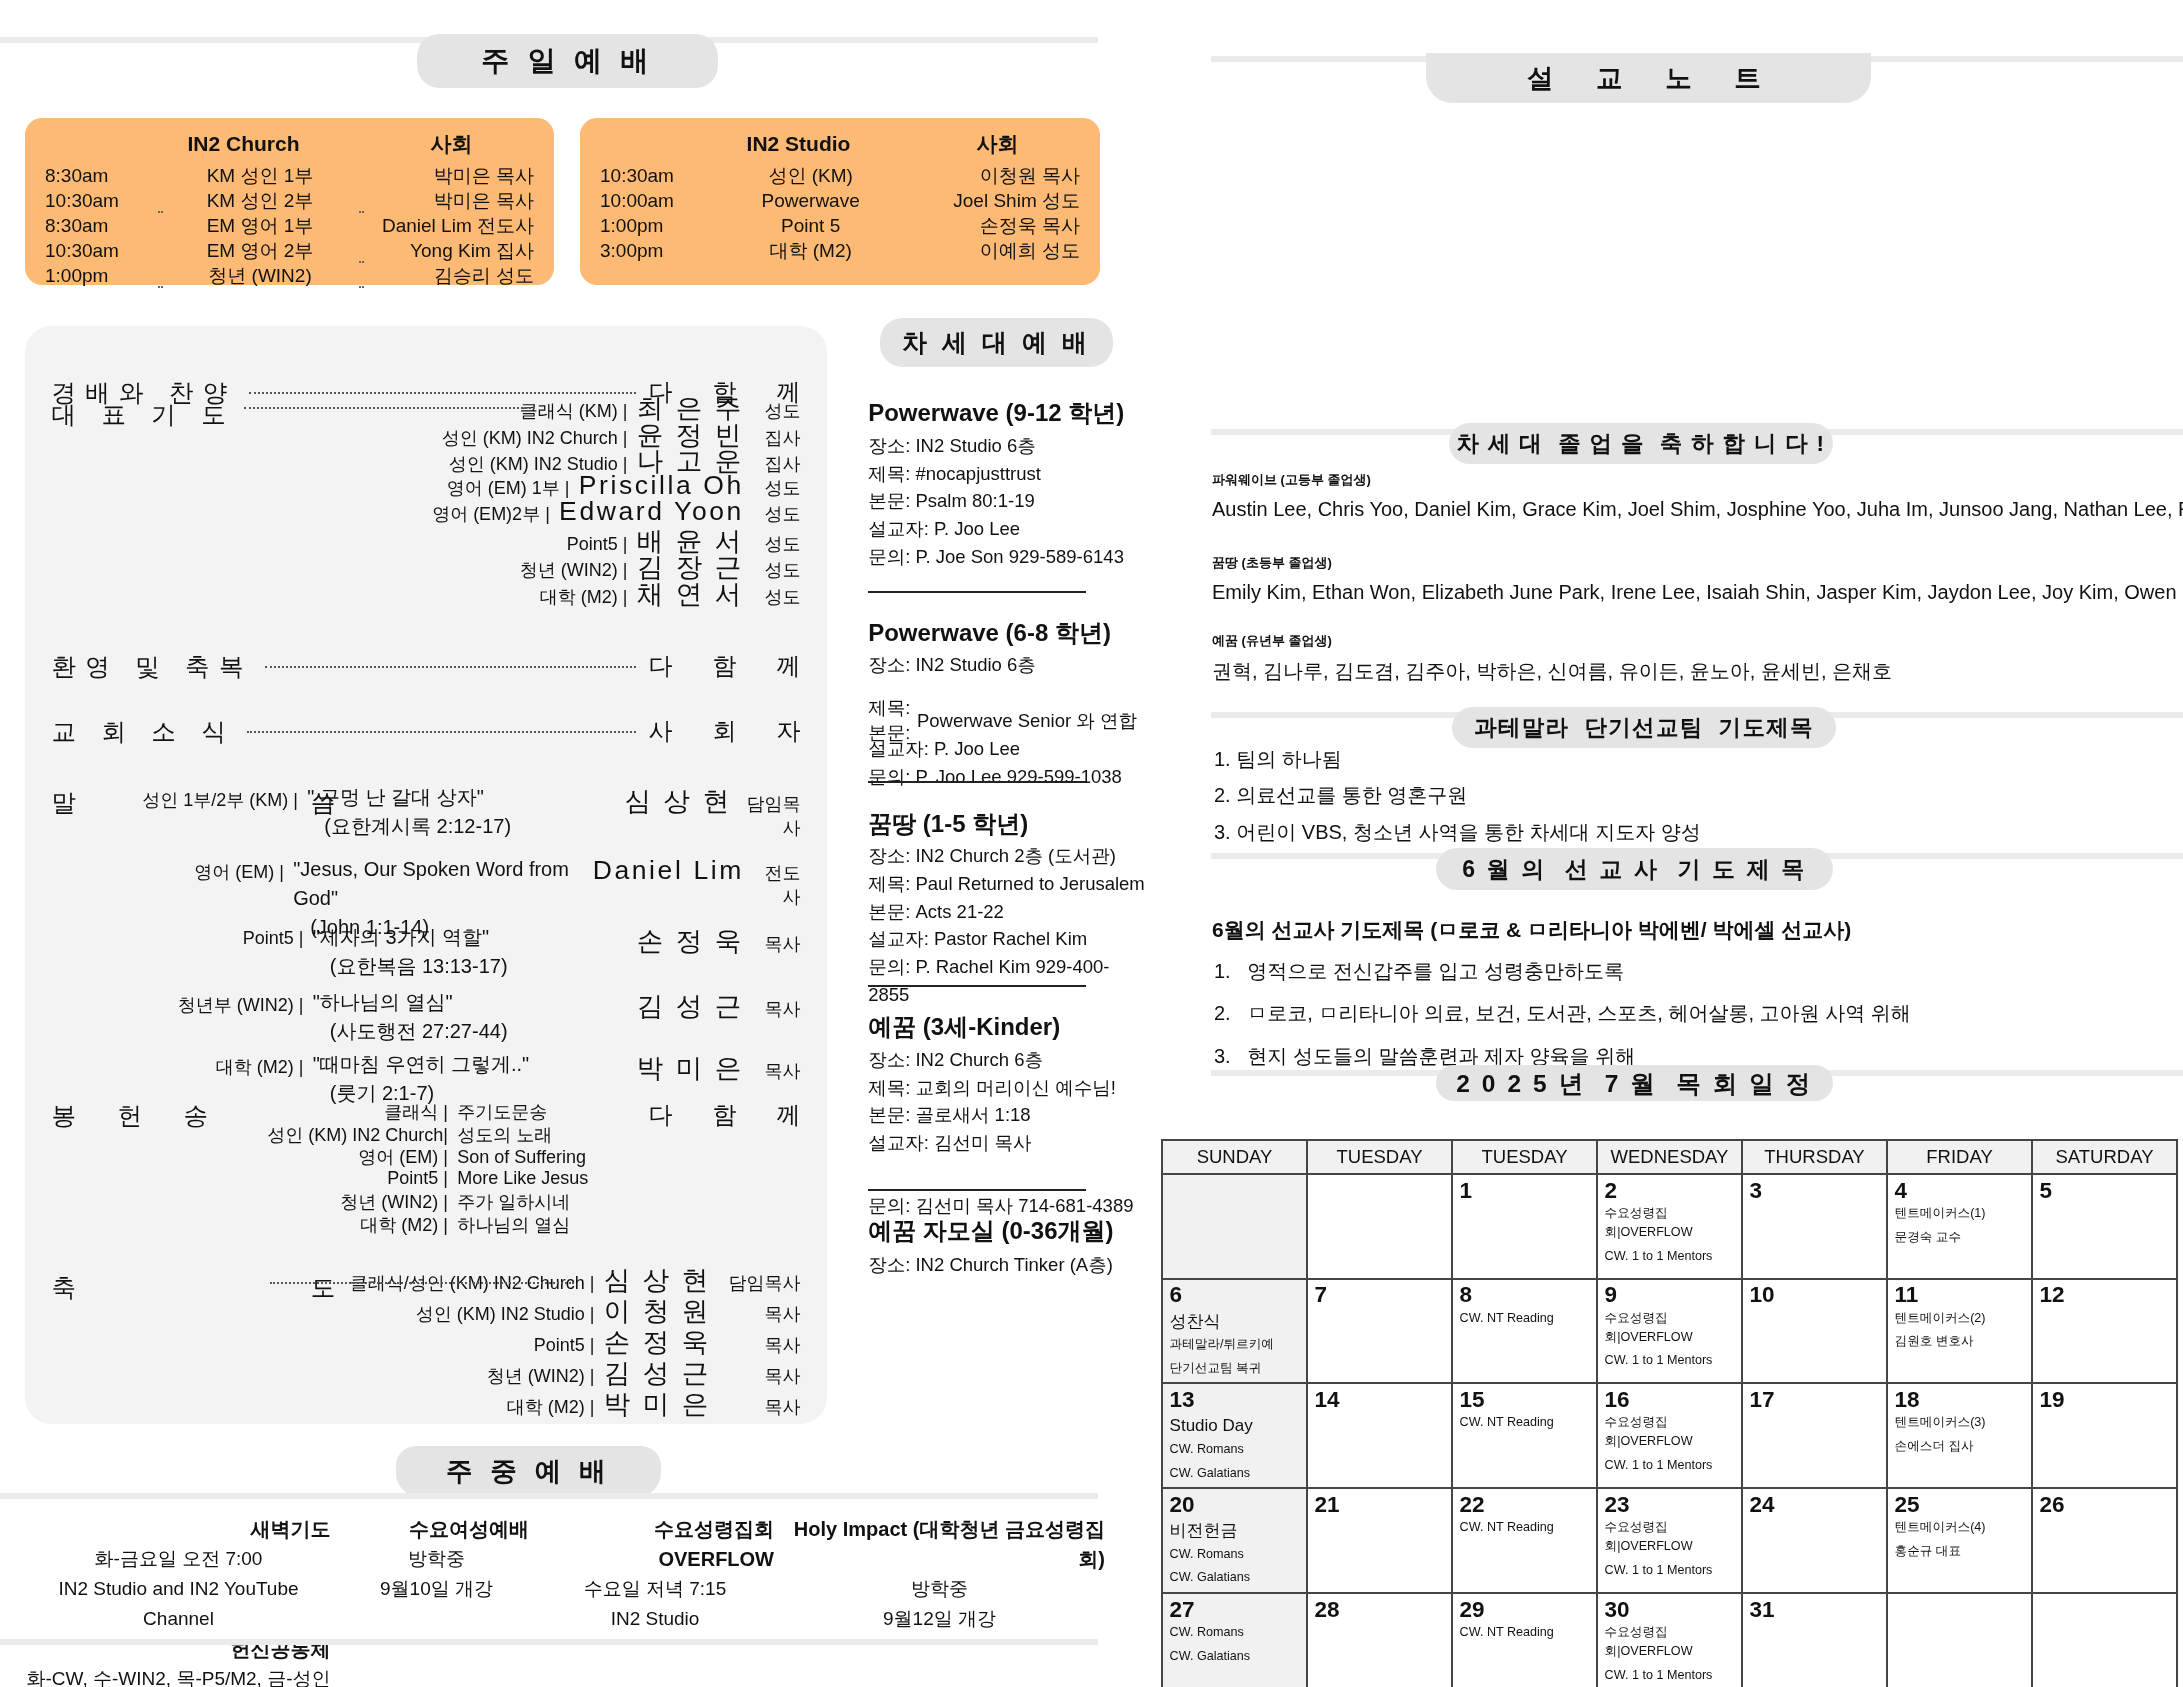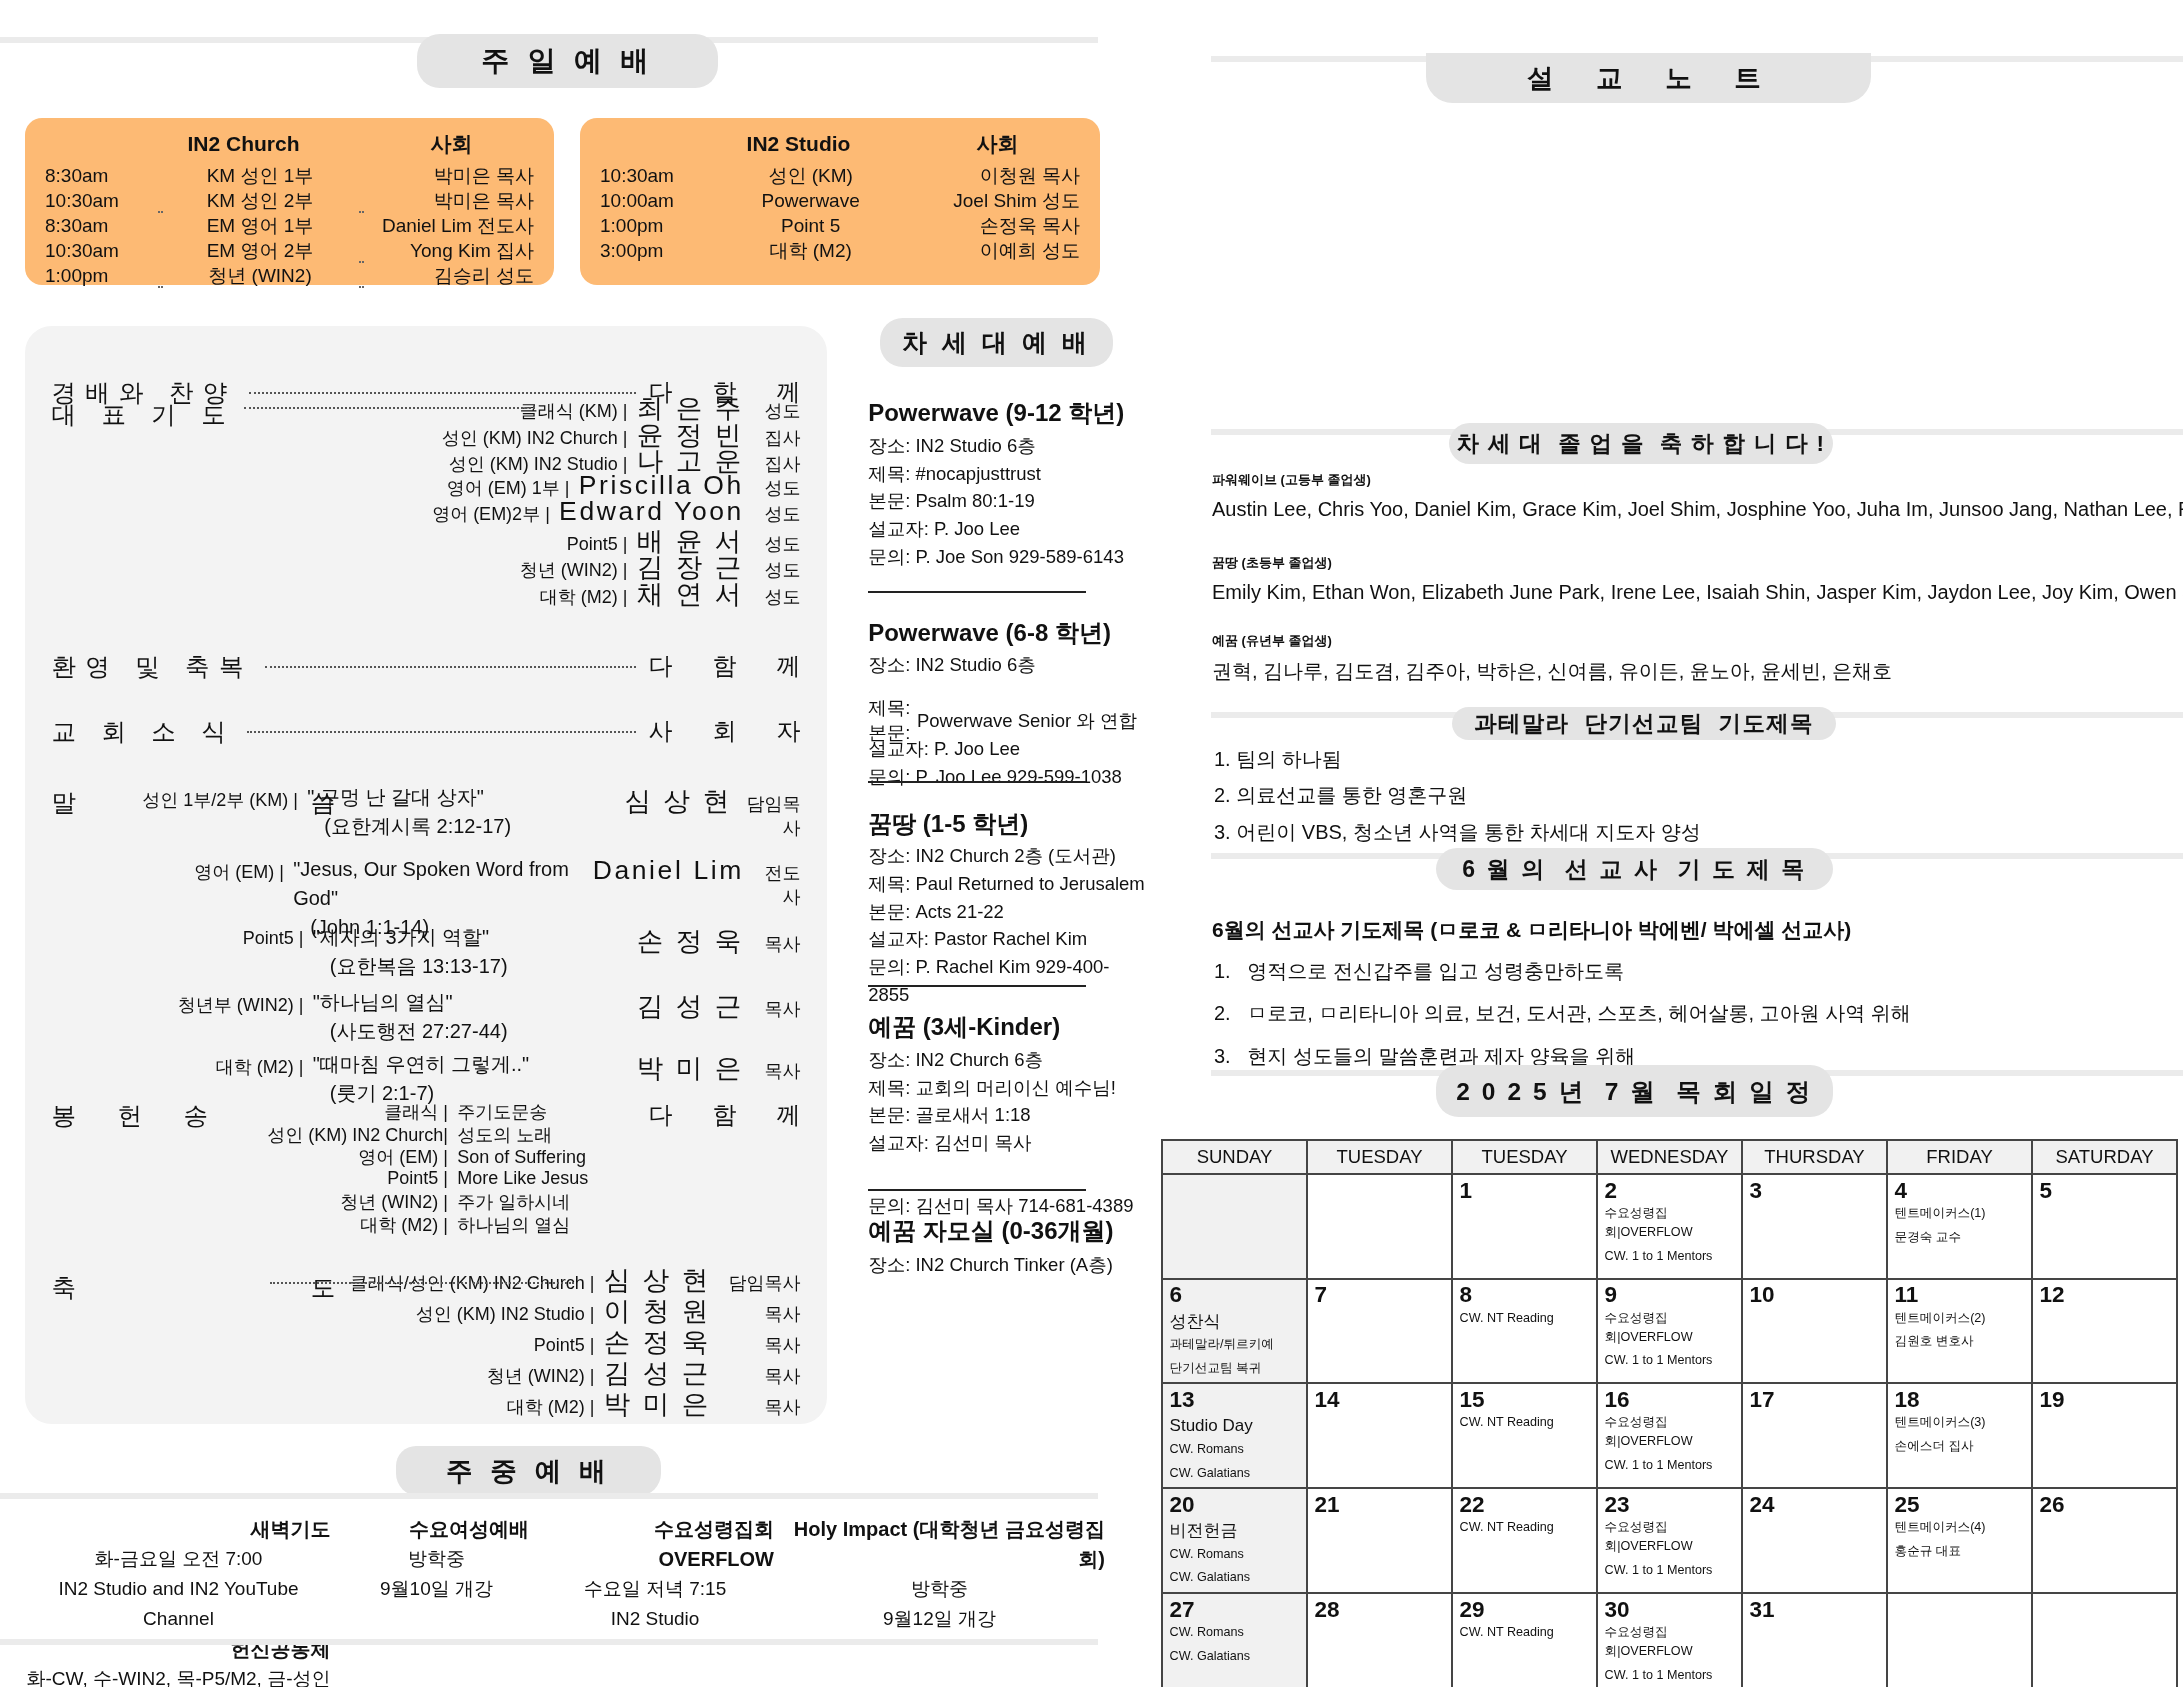--- a/index.html
+++ b/index.html
@@ -416,34 +416,34 @@
   <div class="badge" style="left:1449px;top:423px;width:384px;height:41px;font-size:22.5px;letter-spacing:1.3px;"><span>차 세 대  졸 업 을  축 하 합 니 다 !</span></div>
 
   <div class="rtitle-b" style="left:1212px;top:471px;">파워웨이브 (고등부 졸업생)</div>
   <div class="rnames" style="left:1212px;top:498px;">Austin Lee, Chris Yoo, Daniel Kim, Grace Kim, Joel Shim, Josphine Yoo, Juha Im, Junsoo Jang, Nathan Lee, Rachel Lim</div>
   <div class="rtitle-b" style="left:1212px;top:554px;">꿈땅 (초등부 졸업생)</div>
   <div class="rnames" style="left:1212px;top:581px;">Emily Kim, Ethan Won, Elizabeth June Park, Irene Lee, Isaiah Shin, Jasper Kim, Jaydon Lee, Joy Kim, Owen Song, Woobin John</div>
   <div class="rtitle-b" style="left:1212px;top:632px;">예꿈 (유년부 졸업생)</div>
   <div class="rnames" style="left:1212px;top:658px;">권혁, 김나루, 김도겸, 김주아, 박하은, 신여름, 유이든, 윤노아, 윤세빈, 은채호</div>
 
   <div class="hline" style="left:1211px;top:712px;width:973px;"></div>
-  <div class="badge" style="left:1452px;top:707px;width:384px;height:33px;font-size:22.5px;letter-spacing:1.3px;"><span>과테말라  단기선교팀  기도제목</span></div>
+  <div class="badge" style="left:1452px;top:707px;width:384px;height:41px;font-size:22.5px;letter-spacing:1.3px;"><span>과테말라  단기선교팀  기도제목</span></div>
   <div class="numitem" style="left:1214px;top:746px;">1. 팀의 하나됨</div>
   <div class="numitem" style="left:1214px;top:782px;">2. 의료선교를 통한 영혼구원</div>
   <div class="numitem" style="left:1214px;top:819px;">3. 어린이 VBS, 청소년 사역을 통한 차세대 지도자 양성</div>
 
   <div class="hline" style="left:1211px;top:853px;width:973px;"></div>
   <div class="badge" style="left:1436px;top:848px;width:397px;height:42px;font-size:23px;letter-spacing:2.6px;"><span>6 월 의  선 교 사  기 도 제 목</span></div>
   <div class="rtitle-b" style="left:1212px;top:916px;font-size:21px;">6월의 선교사 기도제목 (ㅁ로코 &amp; ㅁ리타니아 박에벤/ 박에셀 선교사)</div>
   <div class="numitem" style="left:1214px;top:958px;">1.   영적으로 전신갑주를 입고 성령충만하도록</div>
   <div class="numitem" style="left:1214px;top:1000px;">2.   ㅁ로코, ㅁ리타니아 의료, 보건, 도서관, 스포츠, 헤어살롱, 고아원 사역 위해</div>
   <div class="numitem" style="left:1214px;top:1043px;">3.   현지 성도들의 말씀훈련과 제자 양육을 위해</div>
 
   <div class="hline" style="left:1211px;top:1070px;width:973px;"></div>
-  <div class="badge" style="left:1436px;top:1065px;width:397px;height:52px;font-size:24.5px;letter-spacing:2.6px;"><span>2 0 2 5 년  7 월  목 회 일 정</span></div>
+  <div class="badge" style="left:1436px;top:1065px;width:397px;height:36px;font-size:24.5px;letter-spacing:2.6px;"><span>2 0 2 5 년  7 월  목 회 일 정</span></div>
 
   <table id="cal">
     <tbody>
         <tr>
       <th>SUNDAY</th>
       <th>TUESDAY</th>
       <th>TUESDAY</th>
       <th>WEDNESDAY</th>
       <th>THURSDAY</th>
       <th>FRIDAY</th>

